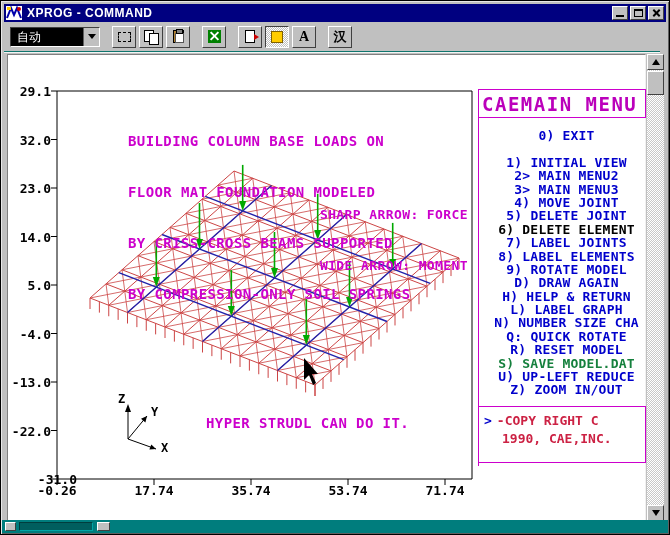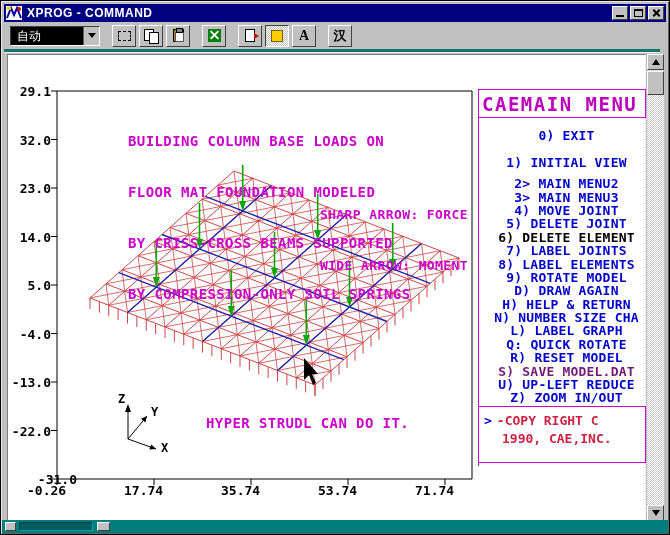--- a/index.html
+++ b/index.html
@@ -16,21 +16,21 @@
   .title-text { color:#fff; font-weight:bold; font-size:12px; margin-left:5px; flex:1; letter-spacing:.5px; white-space:nowrap; }
   .tbtn { width:16px; height:14px; background:#c0c0c0; border:1px solid; border-color:#fff #404040 #404040 #fff;
           position:relative; margin-left:2px; flex:0 0 auto; }
   .g-min { position:absolute; left:3px; bottom:2px; width:8px; height:2px; background:#000; }
   .g-max { position:absolute; left:3px; top:2px; width:9px; height:8px; border:1px solid #000; border-top-width:2px; }
   .g-x1,.g-x2 { position:absolute; left:3px; top:5px; width:9px; height:2px; background:#000; }
   .g-x1 { transform:rotate(45deg); } .g-x2 { transform:rotate(-45deg); }
 
   
   .toolbar { position:absolute; left:3px; top:21px; right:9px; height:30px; display:flex; align-items:center;
-             padding-left:6px; gap:3px; border-bottom:3px solid #0f766e; box-shadow:0 1px 0 #f4f4f4; }
+             padding-left:6px; gap:3px; border-bottom:1px solid #0f766e; box-shadow:0 1px 0 #f4f4f4; }
   .combo { display:flex; width:90px; height:20px; border:1px solid; border-color:#404040 #fff #fff #404040; background:#000; }
   .combo-value { flex:1; color:#fff; font-size:12px; line-height:18px; padding-left:6px; white-space:nowrap; overflow:hidden; }
   .combo-arrow-btn { width:16px; background:#c0c0c0; border-left:1px solid #606060; display:flex; align-items:center; justify-content:center; }
   .tri-down { width:0; height:0; border-left:4px solid transparent; border-right:4px solid transparent; border-top:5px solid #000; }
   .tgap { width:6px; }
   .tool-btn { width:24px; height:22px; background:#c0c0c0; border:1px solid; border-color:#fff #404040 #404040 #fff;
               display:flex; align-items:center; justify-content:center; }
   .tool-btn.pressed { border-color:#404040 #fff #fff #404040;
               background-image:conic-gradient(#fff 25%, #c0c0c0 0 50%, #fff 0 75%, #c0c0c0 0); background-size:2px 2px; }
   .ic-marquee { width:13px; height:10px; border:1px dashed #000; }
@@ -53,21 +53,21 @@
   
   .client { position:absolute; left:6px; top:53px; width:639px; height:467px; background:#fff;
             border:1px solid; border-color:#808080 #f0f0f0 #f0f0f0 #808080; }
   #plot-svg { position:absolute; left:0; top:0; }
   .anno { position:absolute; font-family:"DejaVu Sans Mono",monospace; font-weight:bold; color:#cc00cc;
           font-size:14px; letter-spacing:.4px; white-space:pre; line-height:17px; }
   .title-lines { left:120px; top:44px; }
   .legend-lines { left:300px; top:117px; width:160px; text-align:right; font-size:13px; }
   .footer-line { left:198px; top:360px; }
   .y-label { position:absolute; left:0; width:43px; text-align:right; font:bold 13px "DejaVu Sans Mono",monospace; color:#000; }
-  .x-label { position:absolute; top:428px; width:60px; font:bold 13px "DejaVu Sans Mono",monospace; color:#000; }
+  .x-label { position:absolute; top:428px; width:60px; text-align:center; font:bold 13px "DejaVu Sans Mono",monospace; color:#000; }
   .triad-label { position:absolute; font:bold 12px "DejaVu Sans Mono",monospace; color:#000; }
 
   
   .menu-panel { position:absolute; left:470px; top:34px; width:168px; height:377px; border-left:1px solid #cc00cc; }
   .menu-title-box { border:1px solid #cc00cc; height:29px; margin-left:-1px;
                     font:bold 19px "DejaVu Sans Mono",monospace; letter-spacing:1.5px; color:#bb00bb;
                     padding:3px 0 0 3px; white-space:nowrap; overflow:hidden; }
   #menu-items { padding-top:11px; padding-left:8px; }
   .menu-item { height:13.4px; font:bold 13px/13.4px "DejaVu Sans Mono",monospace; color:#0000cc;
                white-space:pre; letter-spacing:.2px;text-align:center; }
@@ -532,35 +532,35 @@
     <div class="triad-label" style="left:153px; top:386px;">X</div>
 
     <div class="menu-panel">
       <div class="menu-title-box">
         <span>CAEMAIN MENU</span>
       </div>
       <div id="menu-items">
           <div class="menu-item" style="color: rgb(0, 0, 204);">0) EXIT</div>
           <div class="menu-item" style="color: rgb(0, 0, 204);"></div>
           <div class="menu-item" style="color: rgb(0, 0, 204);">1) INITIAL VIEW</div>
-          <div class="menu-item" style="color: rgb(0, 0, 204); margin-top: 8px;">2&gt; MAIN MENU2</div>
+          <div class="menu-item" style="color: rgb(0, 0, 204);">2&gt; MAIN MENU2</div>
           <div class="menu-item" style="color: rgb(0, 0, 204);">3&gt; MAIN MENU3</div>
           <div class="menu-item" style="color: rgb(0, 0, 204);">4) MOVE JOINT</div>
           <div class="menu-item" style="color: rgb(0, 0, 204);">5) DELETE JOINT</div>
           <div class="menu-item" style="color: #000000;">6) DELETE ELEMENT</div>
           <div class="menu-item" style="color: rgb(0, 0, 204);">7) LABEL JOINTS</div>
           <div class="menu-item" style="color: rgb(0, 0, 204);">8) LABEL ELEMENTS</div>
           <div class="menu-item" style="color: rgb(0, 0, 204);">9) ROTATE MODEL</div>
           <div class="menu-item" style="color: rgb(0, 0, 204);">D) DRAW AGAIN</div>
           <div class="menu-item" style="color: rgb(0, 0, 204);">H) HELP &amp; RETURN</div>
+          <div class="menu-item" style="color: rgb(0, 0, 204);">L) LABEL GRAPH</div>
           <div class="menu-item" style="color: rgb(0, 0, 204);">N) NUMBER SIZE CHA</div>
-          <div class="menu-item" style="color: rgb(0, 0, 204);">L) LABEL GRAPH</div>
           <div class="menu-item" style="color: rgb(0, 0, 204);">Q: QUICK ROTATE</div>
           <div class="menu-item" style="color: rgb(0, 0, 204);">R) RESET MODEL</div>
-          <div class="menu-item" style="color: #701a75;">S) SAVE MODEL.DAT</div>
+          <div class="menu-item" style="color: #15803d;">S) SAVE MODEL.DAT</div>
           <div class="menu-item" style="color: rgb(0, 0, 204);">U) UP-LEFT REDUCE</div>
           <div class="menu-item" style="color: rgb(0, 0, 204);">Z) ZOOM IN/OUT</div>
         </div>
       <div class="copyright-box">
         <div>
           <span class="cr-prompt">&gt;</span><span class="cr-red">-COPY RIGHT C</span>
         </div>
         <div class="cr-red cr-line2">1990, CAE,INC.</div>
       </div>
     </div>

